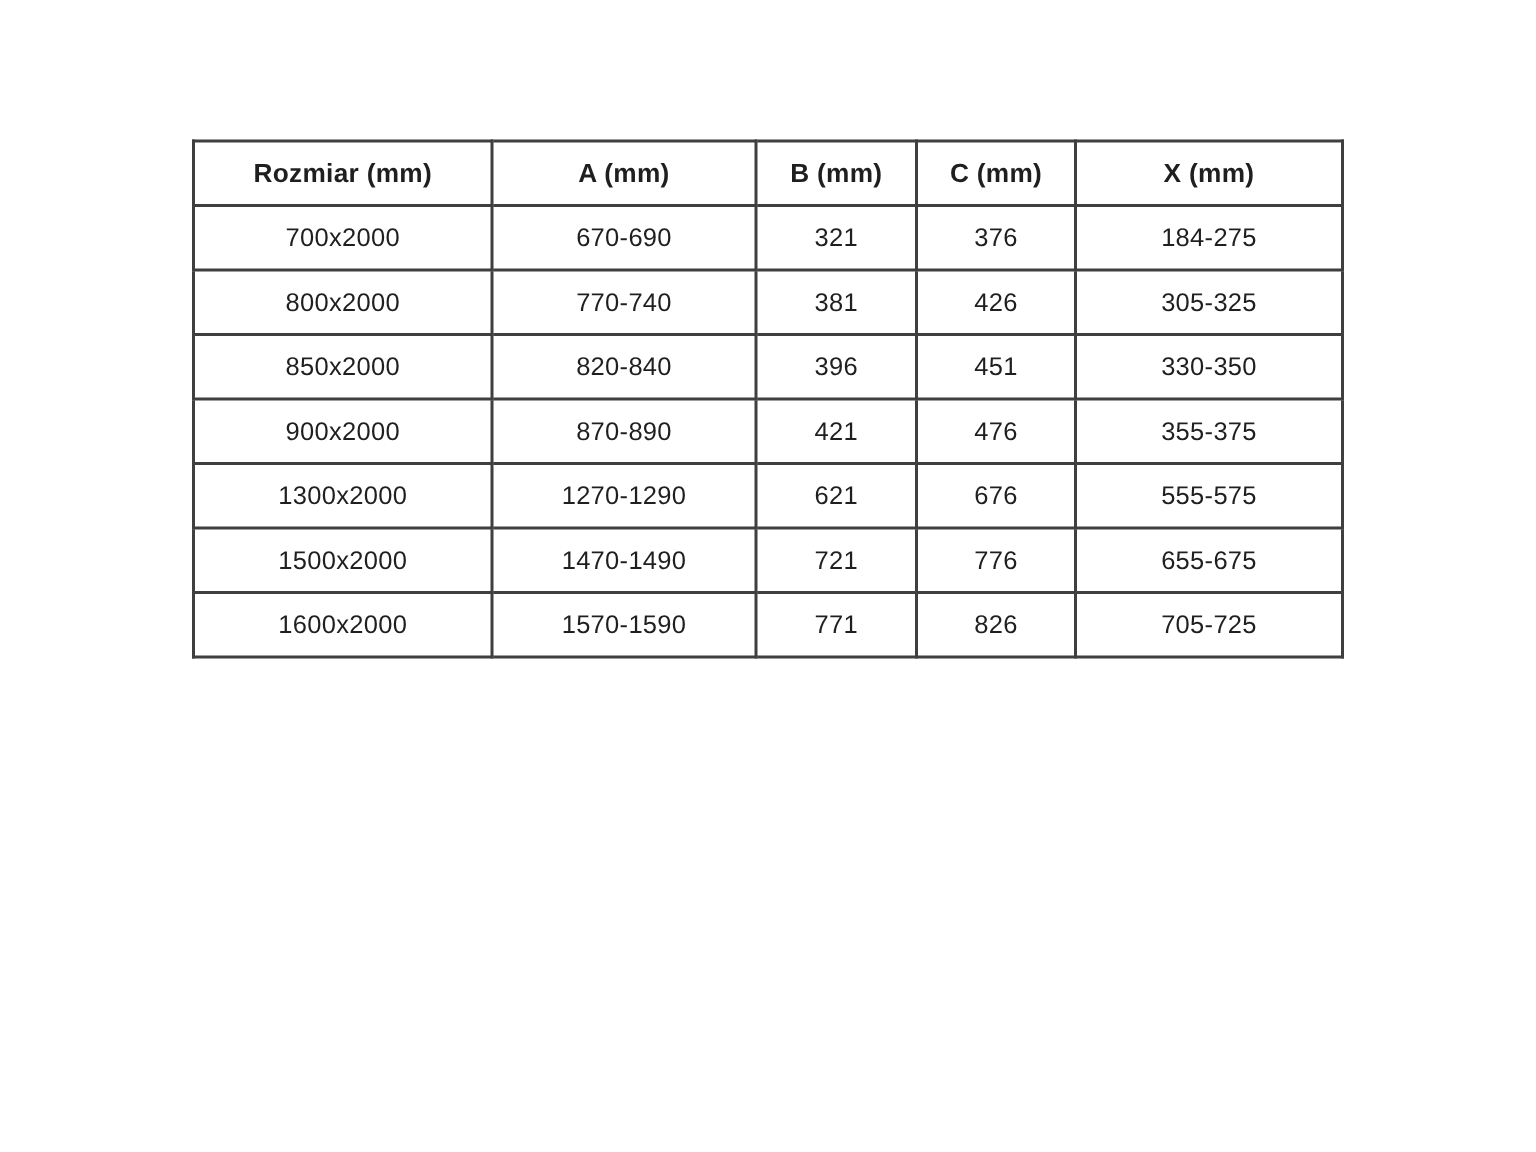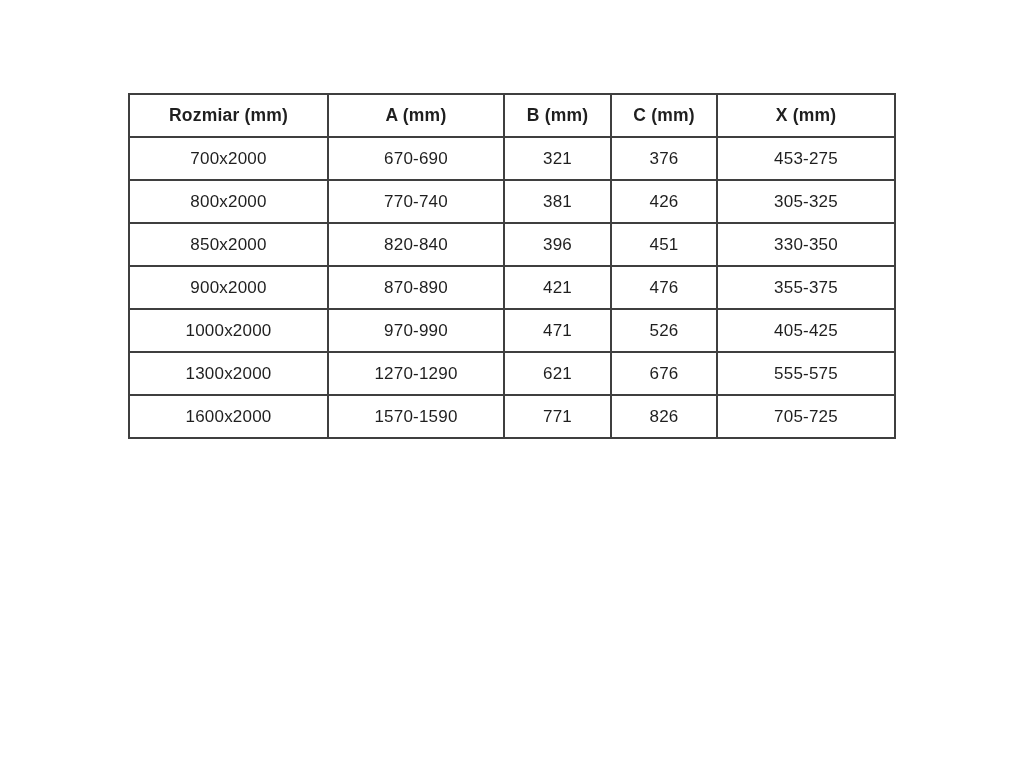--- a/index.html
+++ b/index.html
@@ -69,21 +69,21 @@
           <th>C (mm)</th>
           <th>X (mm)</th>
         </tr>
       </thead>
     <tbody>
         <tr>
           <td>700x2000</td>
           <td>670-690</td>
           <td>321</td>
           <td>376</td>
-          <td>453-275</td>
+          <td>184-275</td>
         </tr>
         <tr>
           <td>800x2000</td>
           <td>770-740</td>
           <td>381</td>
           <td>426</td>
           <td>305-325</td>
         </tr>
         <tr>
           <td>850x2000</td>
@@ -93,32 +93,32 @@
           <td>330-350</td>
         </tr>
         <tr>
           <td>900x2000</td>
           <td>870-890</td>
           <td>421</td>
           <td>476</td>
           <td>355-375</td>
         </tr>
         <tr>
-          <td>1000x2000</td>
-          <td>970-990</td>
-          <td>471</td>
-          <td>526</td>
-          <td>405-425</td>
-        </tr>
-        <tr>
           <td>1300x2000</td>
           <td>1270-1290</td>
           <td>621</td>
           <td>676</td>
           <td>555-575</td>
+        </tr>
+        <tr>
+          <td>1500x2000</td>
+          <td>1470-1490</td>
+          <td>721</td>
+          <td>776</td>
+          <td>655-675</td>
         </tr>
         <tr>
           <td>1600x2000</td>
           <td>1570-1590</td>
           <td>771</td>
           <td>826</td>
           <td>705-725</td>
         </tr>
       </tbody>
   </table>

